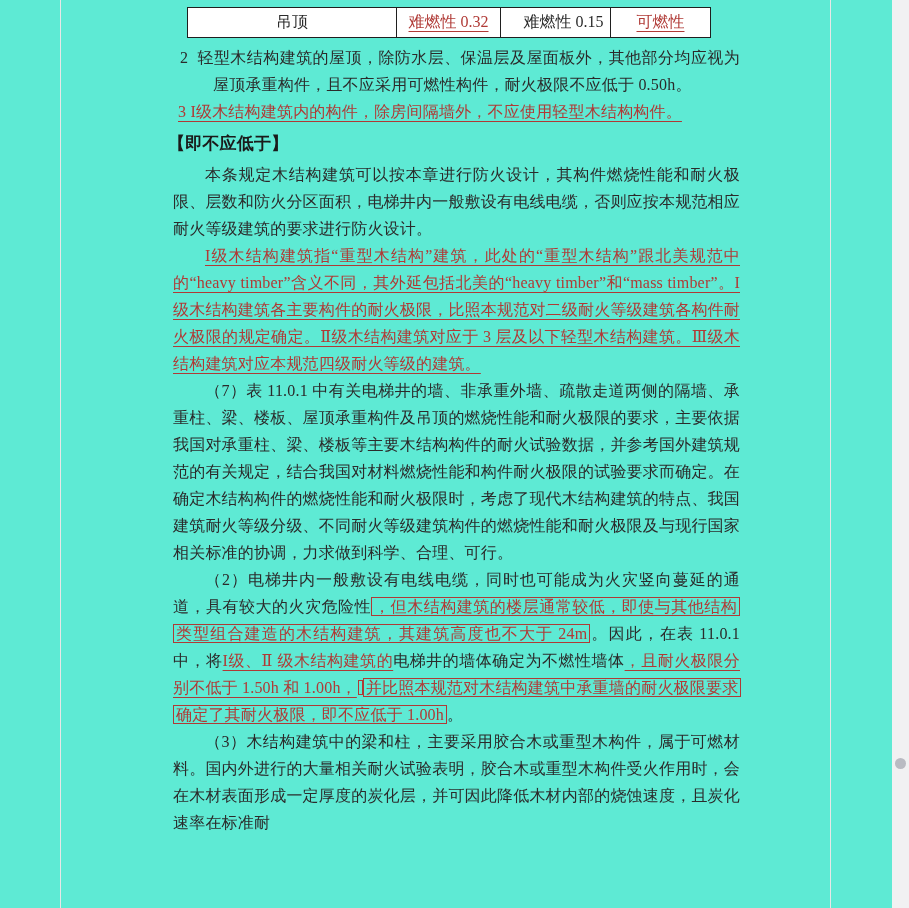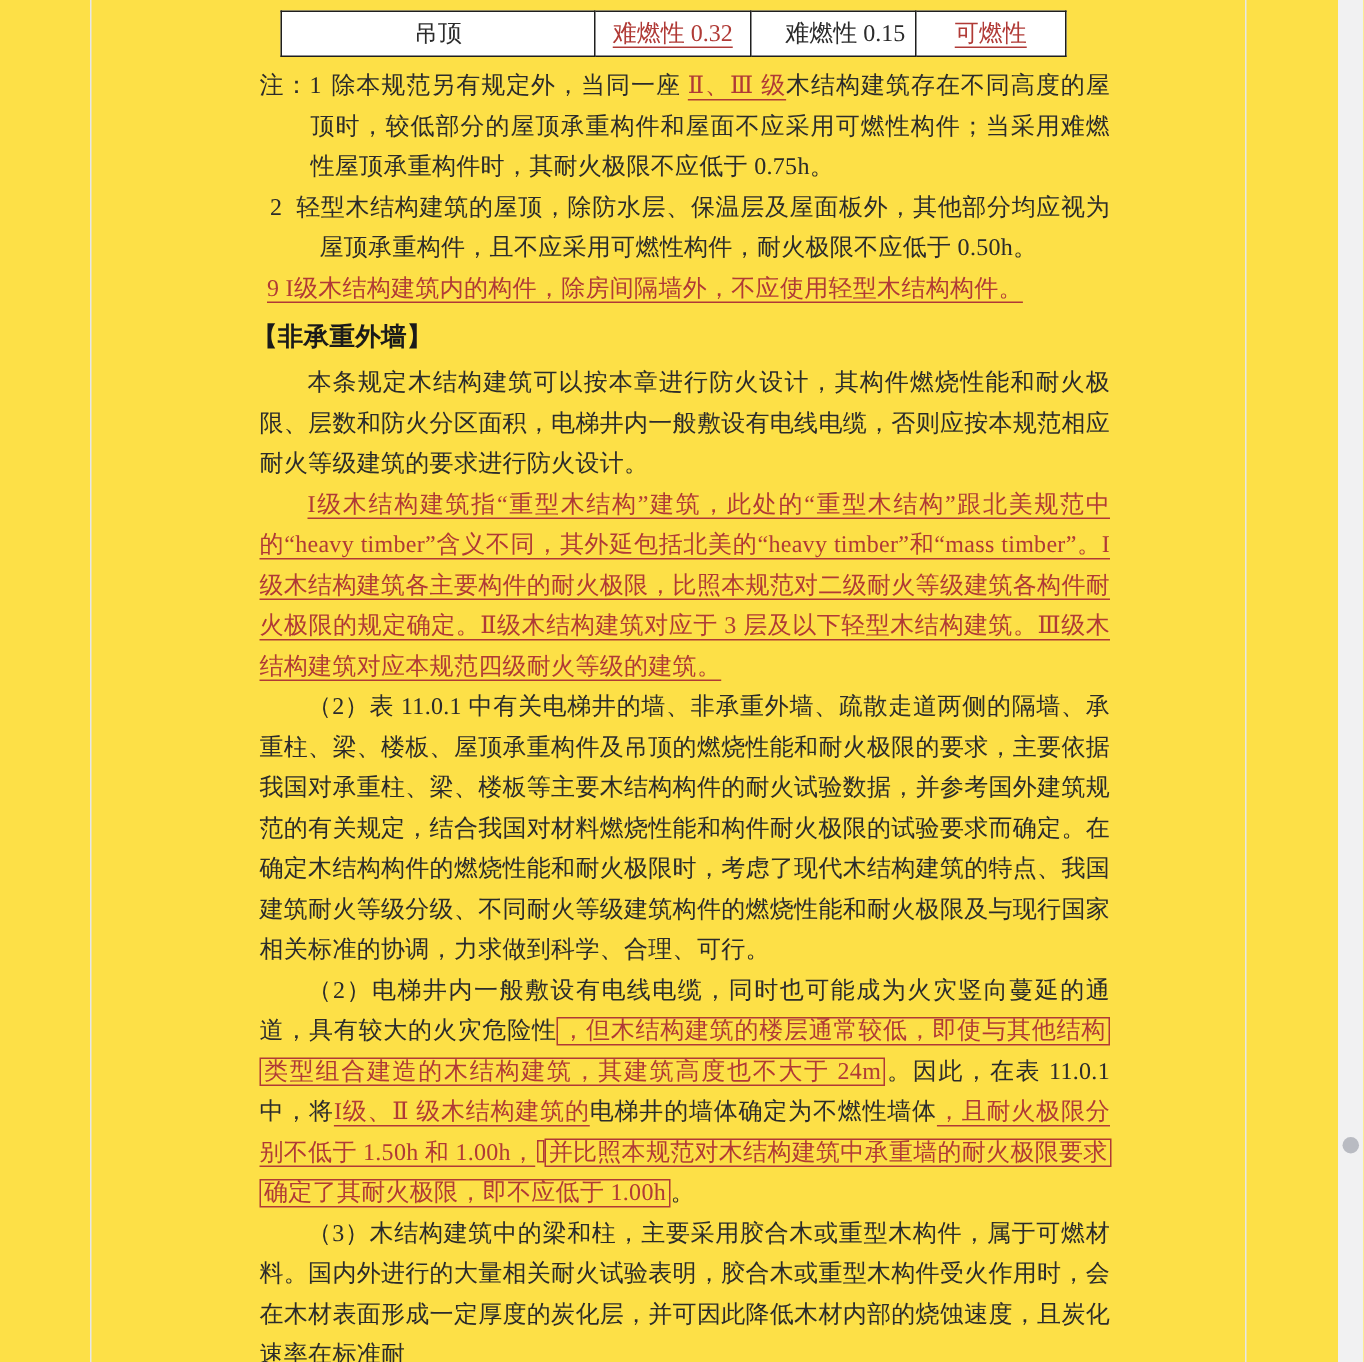--- a/index.html
+++ b/index.html
@@ -6,21 +6,21 @@
     --red:#b03a36; --ink:#2b2b2b; --track:#f1f1f2; --thumb:#b9bbc2; --edge:#e7e7e7;
   }
   *{margin:0;padding:0;box-sizing:border-box;}
   html,body{width:909px;height:908px;}
   body{
     background:#ffffff;
     font-family:"Liberation Serif","DejaVu Serif",serif;
     color:var(--ink);
     overflow:hidden;
   }
-  .page{position:relative;width:909px;height:908px;background:#fde047;overflow:hidden;}
+  .page{position:relative;width:909px;height:908px;background:#5eead4;overflow:hidden;}
   .page-edge{position:absolute;top:0;bottom:0;width:1px;background:var(--edge);}
   .edge-l{left:60px;}
   .edge-r{left:830px;}
   .scroll-track{position:absolute;top:0;right:0;width:17px;height:100%;background:var(--track);}
   .scroll-thumb{position:absolute;left:3px;top:758px;width:11px;height:11px;border-radius:50%;background:var(--thumb);cursor:pointer;}
 
   .table-wrap{position:absolute;left:187px;top:7px;}
   table{border-collapse:collapse;background:#fff;}
   td{border:1.6px solid #1f1f1f;height:30px;text-align:center;vertical-align:middle;font-size:16px;padding:0 4px;}
   .c1{width:209px;}.c2{width:104px;}.c3{width:110px;padding-left:20px;}.c4{width:100px;text-align:center;}
@@ -68,39 +68,36 @@
         <td class="c2"><span class="red ul">难燃性 0.32</span></td>
         <td class="c3">难燃性 0.15</td>
         <td class="c4"><span class="red ul">可燃性</span></td>
       </tr>
     </tbody>
       </table>
   </div>
 
   <div class="doc">
 
-    <div class="note1">
-      <span class="marker">注：1</span><span>除本规范另有规定外，当同一座 </span><span class="red ul">Ⅱ、Ⅲ 级</span><span>木结构建筑存在不同高度的屋顶时，较低部分的屋顶承重构件和屋面不应采用可燃性构件；当采用难燃性屋顶承重构件时，其耐火极限不应低于 0.75h。</span>
-    </div>
 
     <div class="note2">
       <span class="marker">2</span><span>轻型木结构建筑的屋顶，除防水层、保温层及屋面板外，其他部分均应视为屋顶承重构件，且不应采用可燃性构件，耐火极限不应低于 0.50h。</span>
     </div>
 
     <div class="note3">
-      <span class="red ul">9 I级木结构建筑内的构件，除房间隔墙外，不应使用轻型木结构构件。</span>
+      <span class="red ul">3 I级木结构建筑内的构件，除房间隔墙外，不应使用轻型木结构构件。</span>
     </div>
 
-    <div class="heading">【非承重外墙】</div>
+    <div class="heading">【即不应低于】</div>
 
     <p class="para">本条规定木结构建筑可以按本章进行防火设计，其构件燃烧性能和耐火极限、层数和防火分区面积，电梯井内一般敷设有电线电缆，否则应按本规范相应耐火等级建筑的要求进行防火设计。</p>
 
     <p class="para"><span class="red ul">I级木结构建筑指“重型木结构”建筑，此处的“重型木结构”跟北美规范中的“heavy timber”含义不同，其外延包括北美的“heavy timber”和“mass timber”。I级木结构建筑各主要构件的耐火极限，比照本规范对二级耐火等级建筑各构件耐火极限的规定确定。Ⅱ级木结构建筑对应于 3 层及以下轻型木结构建筑。Ⅲ级木结构建筑对应本规范四级耐火等级的建筑。</span></p>
 
-    <p class="para">（2）表 11.0.1 中有关电梯井的墙、非承重外墙、疏散走道两侧的隔墙、承重柱、梁、楼板、屋顶承重构件及吊顶的燃烧性能和耐火极限的要求，主要依据我国对承重柱、梁、楼板等主要木结构构件的耐火试验数据，并参考国外建筑规范的有关规定，结合我国对材料燃烧性能和构件耐火极限的试验要求而确定。在确定木结构构件的燃烧性能和耐火极限时，考虑了现代木结构建筑的特点、我国建筑耐火等级分级、不同耐火等级建筑构件的燃烧性能和耐火极限及与现行国家相关标准的协调，力求做到科学、合理、可行。</p>
+    <p class="para">（7）表 11.0.1 中有关电梯井的墙、非承重外墙、疏散走道两侧的隔墙、承重柱、梁、楼板、屋顶承重构件及吊顶的燃烧性能和耐火极限的要求，主要依据我国对承重柱、梁、楼板等主要木结构构件的耐火试验数据，并参考国外建筑规范的有关规定，结合我国对材料燃烧性能和构件耐火极限的试验要求而确定。在确定木结构构件的燃烧性能和耐火极限时，考虑了现代木结构建筑的特点、我国建筑耐火等级分级、不同耐火等级建筑构件的燃烧性能和耐火极限及与现行国家相关标准的协调，力求做到科学、合理、可行。</p>
 
     <p class="para"><span>（2）电梯井内一般敷设有电线电缆，同时也可能成为火灾竖向蔓延的通道，具有较大的火灾危险性</span><span class="red boxed">，但木结构建筑的楼层通常较低，即使与其他结构类型组合建造的木结构建筑，其建筑高度也不大于 24m</span><span>。因此，在表 11.0.1 中，将</span><span class="red ul">I级、Ⅱ 级木结构建筑的</span><span>电梯井的墙体确定为不燃性墙体</span><span class="red ul">，且耐火极限分别不低于 1.50h 和 1.00h，</span><span class="fmt-box"></span><span class="red boxed">并比照本规范对木结构建筑中承重墙的耐火极限要求确定了其耐火极限，即不应低于 1.00h</span><span>。</span></p>
 
     <p class="para">（3）木结构建筑中的梁和柱，主要采用胶合木或重型木构件，属于可燃材料。国内外进行的大量相关耐火试验表明，胶合木或重型木构件受火作用时，会在木材表面形成一定厚度的炭化层，并可因此降低木材内部的烧蚀速度，且炭化速率在标准耐</p>
 
   </div>
 
   <div class="scroll-track">
     <div class="scroll-thumb"></div>
   </div>

